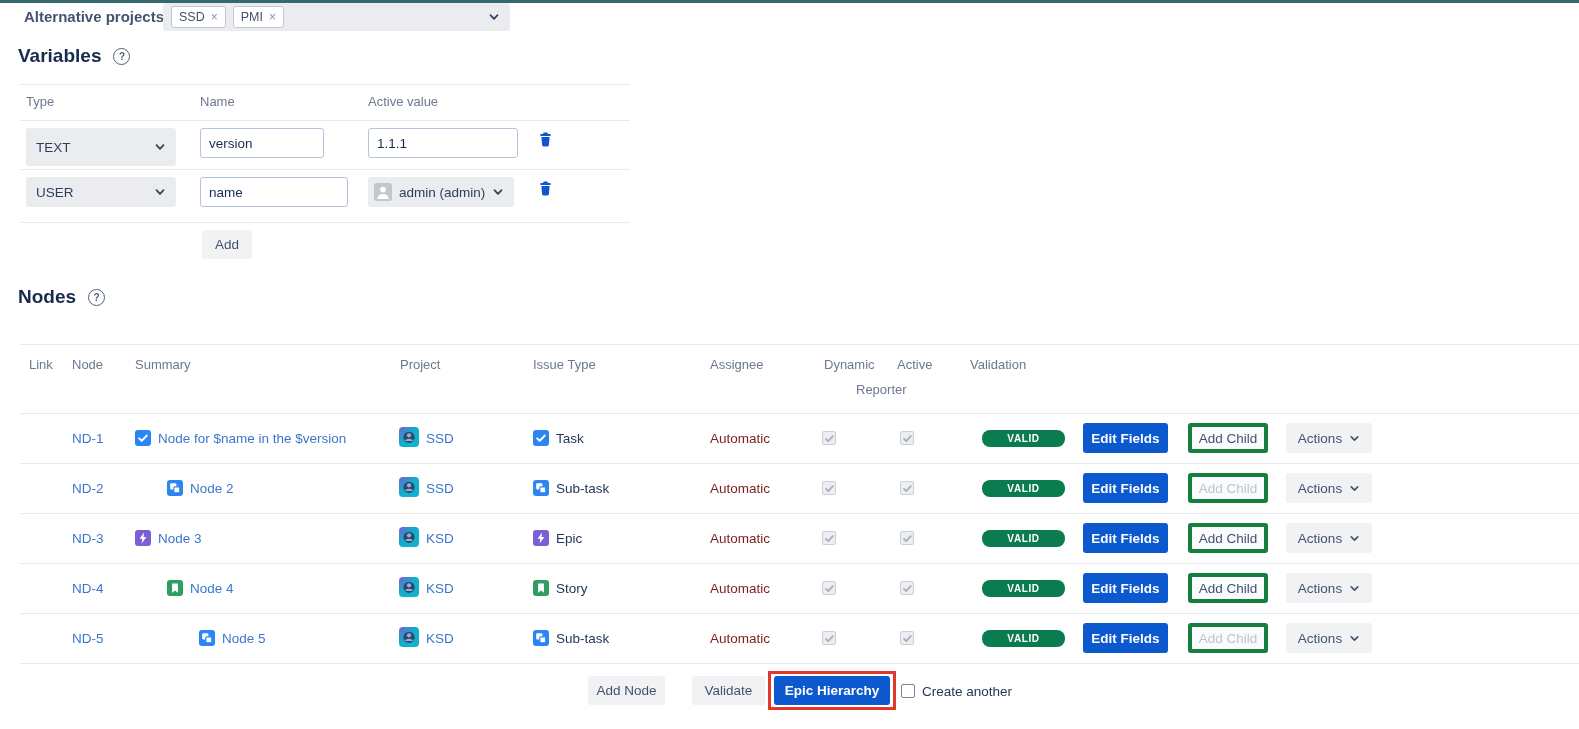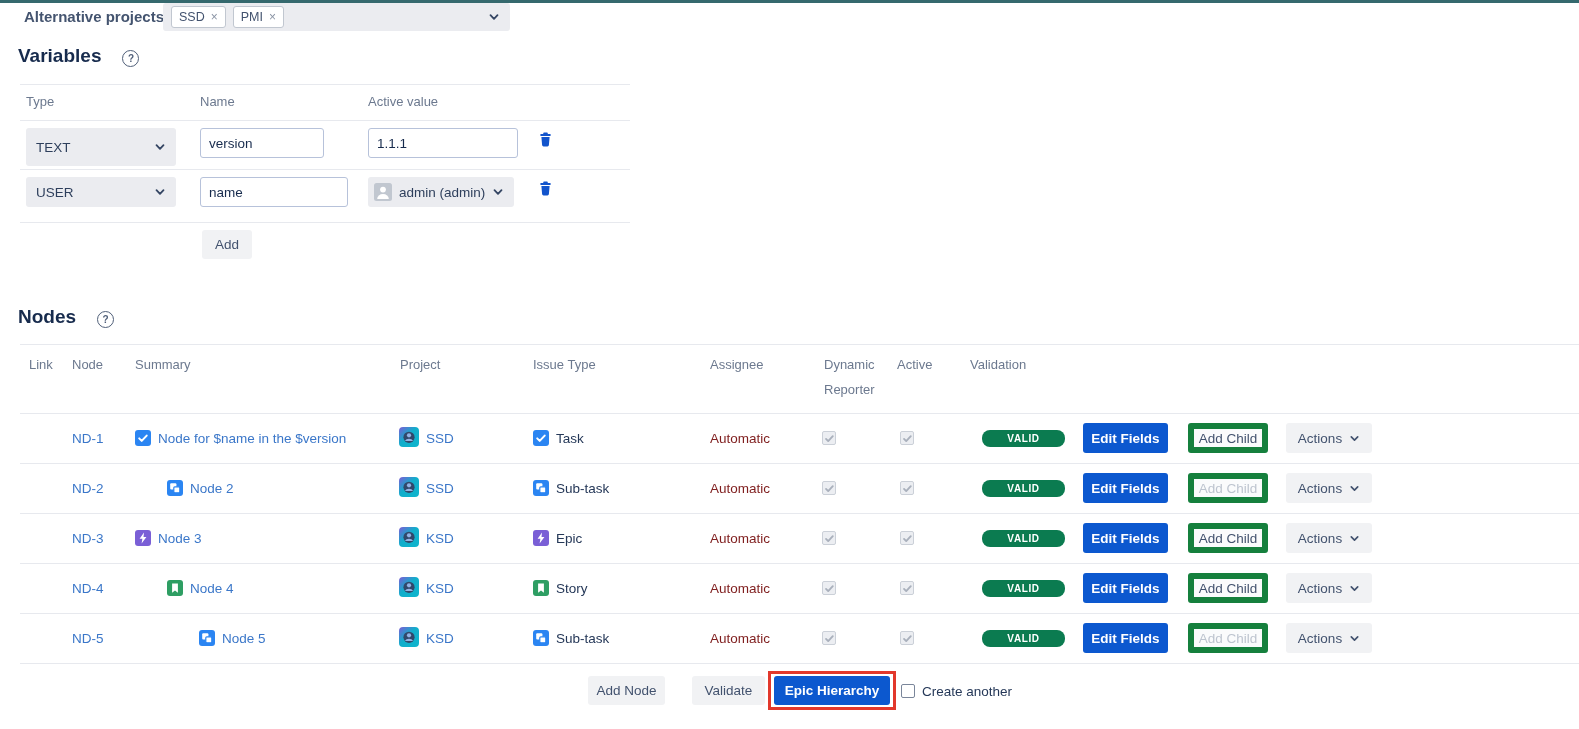--- a/index.html
+++ b/index.html
@@ -5,39 +5,39 @@
   html,body{margin:0;padding:0;}
   body{
     width:1579px;height:729px;position:relative;overflow:hidden;
     background:#ffffff;font-family:"Liberation Sans",sans-serif;
     -webkit-font-smoothing:antialiased;
   }
   .abs{position:absolute;}
   .topstrip{position:absolute;left:0;top:0;width:1579px;height:3px;background:#35696E;}
   .hline{position:absolute;height:1px;background:#E7E9EE;}
   .field-label{font-size:15px;font-weight:600;color:#44546F;}
-  .h2{display:flex;align-items:flex-end;gap:21px;font-size:19px;font-weight:600;color:#172B4D;}
+  .h2{display:flex;align-items:center;gap:12px;font-size:19px;font-weight:600;color:#172B4D;}
   .help{width:15px;height:15px;border:1.3px solid #505F79;border-radius:50%;color:#505F79;
     font-size:10px;font-weight:700;display:inline-flex;align-items:center;justify-content:center;flex:none;}
   .colh{position:absolute;font-size:13px;color:#6C798F;}
   .multiselect{position:absolute;background:#EBECF0;border-radius:3px;display:flex;align-items:center;
     padding:0 30px 0 8px;gap:7px;}
   .chev-right{position:absolute;right:10px;top:50%;transform:translateY(-50%);display:flex;}
   .tag{background:#fff;border:1px solid #C1C7D0;border-radius:3px;height:20px;display:inline-flex;
     align-items:center;padding:0 7px;font-size:12.5px;color:#42526E;gap:6px;}
   .tag .x{color:#8993A4;font-size:12px;line-height:1;cursor:pointer;}
   .select{position:absolute;background:#EBECF0;border-radius:3px;display:flex;align-items:center;
     font-size:13.5px;color:#2E3F5C;padding:0 28px 0 10px;cursor:pointer;}
   .input{position:absolute;background:#fff;border:1px solid #B7C2DA;border-radius:3px;
     font-size:13.5px;color:#172B4D;padding:0 8px;box-sizing:border-box;outline:none;
     font-family:"Liberation Sans",sans-serif;}
   .btn{display:flex;align-items:center;justify-content:center;border-radius:3px;font-size:13.5px;
     cursor:pointer;box-sizing:border-box;gap:7px;}
   .btn-gray{background:#F1F2F4;color:#42526E;}
-  .btn-light{background:#FAFBFC;border:6px solid #15803d;color:#42526E;}
+  .btn-light{background:#FAFBFC;border:4px solid #15803d;color:#42526E;}
   .btn-light.disabled{color:#BDC4CF;cursor:default;}
   .btn-primary{background:#0C58CF;color:#fff;font-weight:700;}
   .badge{position:absolute;background:#0B7B50;color:#fff;font-size:10px;font-weight:700;
     letter-spacing:.6px;border-radius:8px;display:flex;align-items:center;justify-content:center;}
   .cb-dis{width:14px;height:14px;background:#ECEEF2;border:1px solid #CBD0D8;border-radius:2px;
     display:flex;align-items:center;justify-content:center;box-sizing:border-box;}
   .cb-plain{width:14px;height:14px;background:#fff;border:1px solid #7A869A;border-radius:2px;box-sizing:border-box;}
   .noderow{position:absolute;left:20px;width:1559px;height:50px;border-bottom:1px solid #E7E9EE;}
   .ri{position:absolute;top:0;height:100%;display:flex;align-items:center;gap:7px;font-size:13.5px;}
   a.link{color:#3B77C9;text-decoration:none;font-size:13.5px;cursor:pointer;}
@@ -137,34 +137,34 @@
   <svg width="15" height="16" viewBox="0 0 15 16" fill="#1254CC">
       <rect x="5.2" y="1.4" width="4.6" height="2" rx="0.9"></rect>
       <rect x="2.2" y="3.1" width="10.6" height="1.9" rx="0.9"></rect>
       <path d="M3.4 6h8.2l-.7 8a1.5 1.5 0 0 1-1.5 1.4H5.6A1.5 1.5 0 0 1 4.1 14z"></path>
     </svg>
 </div>
 <div class="hline" style="left:20px;top:222px;width:610px"></div>
 
 <div class="abs btn btn-gray" style="left:202px;top:230px;width:50px;height:29px">Add</div>
 
-<div class="abs h2" style="left:18px;top:306px">
+<div class="abs h2" style="left:18px;top:286px">
   <span>Nodes</span>
   <span class="help">?</span>
 </div>
 
 <div class="hline" style="left:20px;top:344px;width:1559px"></div>
 <div class="colh" style="left:29px;top:357px">Link</div>
 <div class="colh" style="left:72px;top:357px">Node</div>
 <div class="colh" style="left:135px;top:357px">Summary</div>
 <div class="colh" style="left:400px;top:357px">Project</div>
 <div class="colh" style="left:533px;top:357px">Issue Type</div>
 <div class="colh" style="left:710px;top:357px">Assignee</div>
 <div class="colh" style="left:824px;top:357px">Dynamic</div>
-<div class="colh" style="left:824px;top:382px">Reporter</div>
+<div class="colh" style="left:856px;top:382px">Reporter</div>
 <div class="colh" style="left:897px;top:357px">Active</div>
 <div class="colh" style="left:970px;top:357px">Validation</div>
 <div class="hline" style="left:20px;top:413px;width:1559px"></div>
 
 <div class="noderow" style="top:413px">
   <div class="ri" style="left:52px">
       <a class="link">ND-1</a>
     </div>
   <div class="ri" style="left:115px">
     <span>

